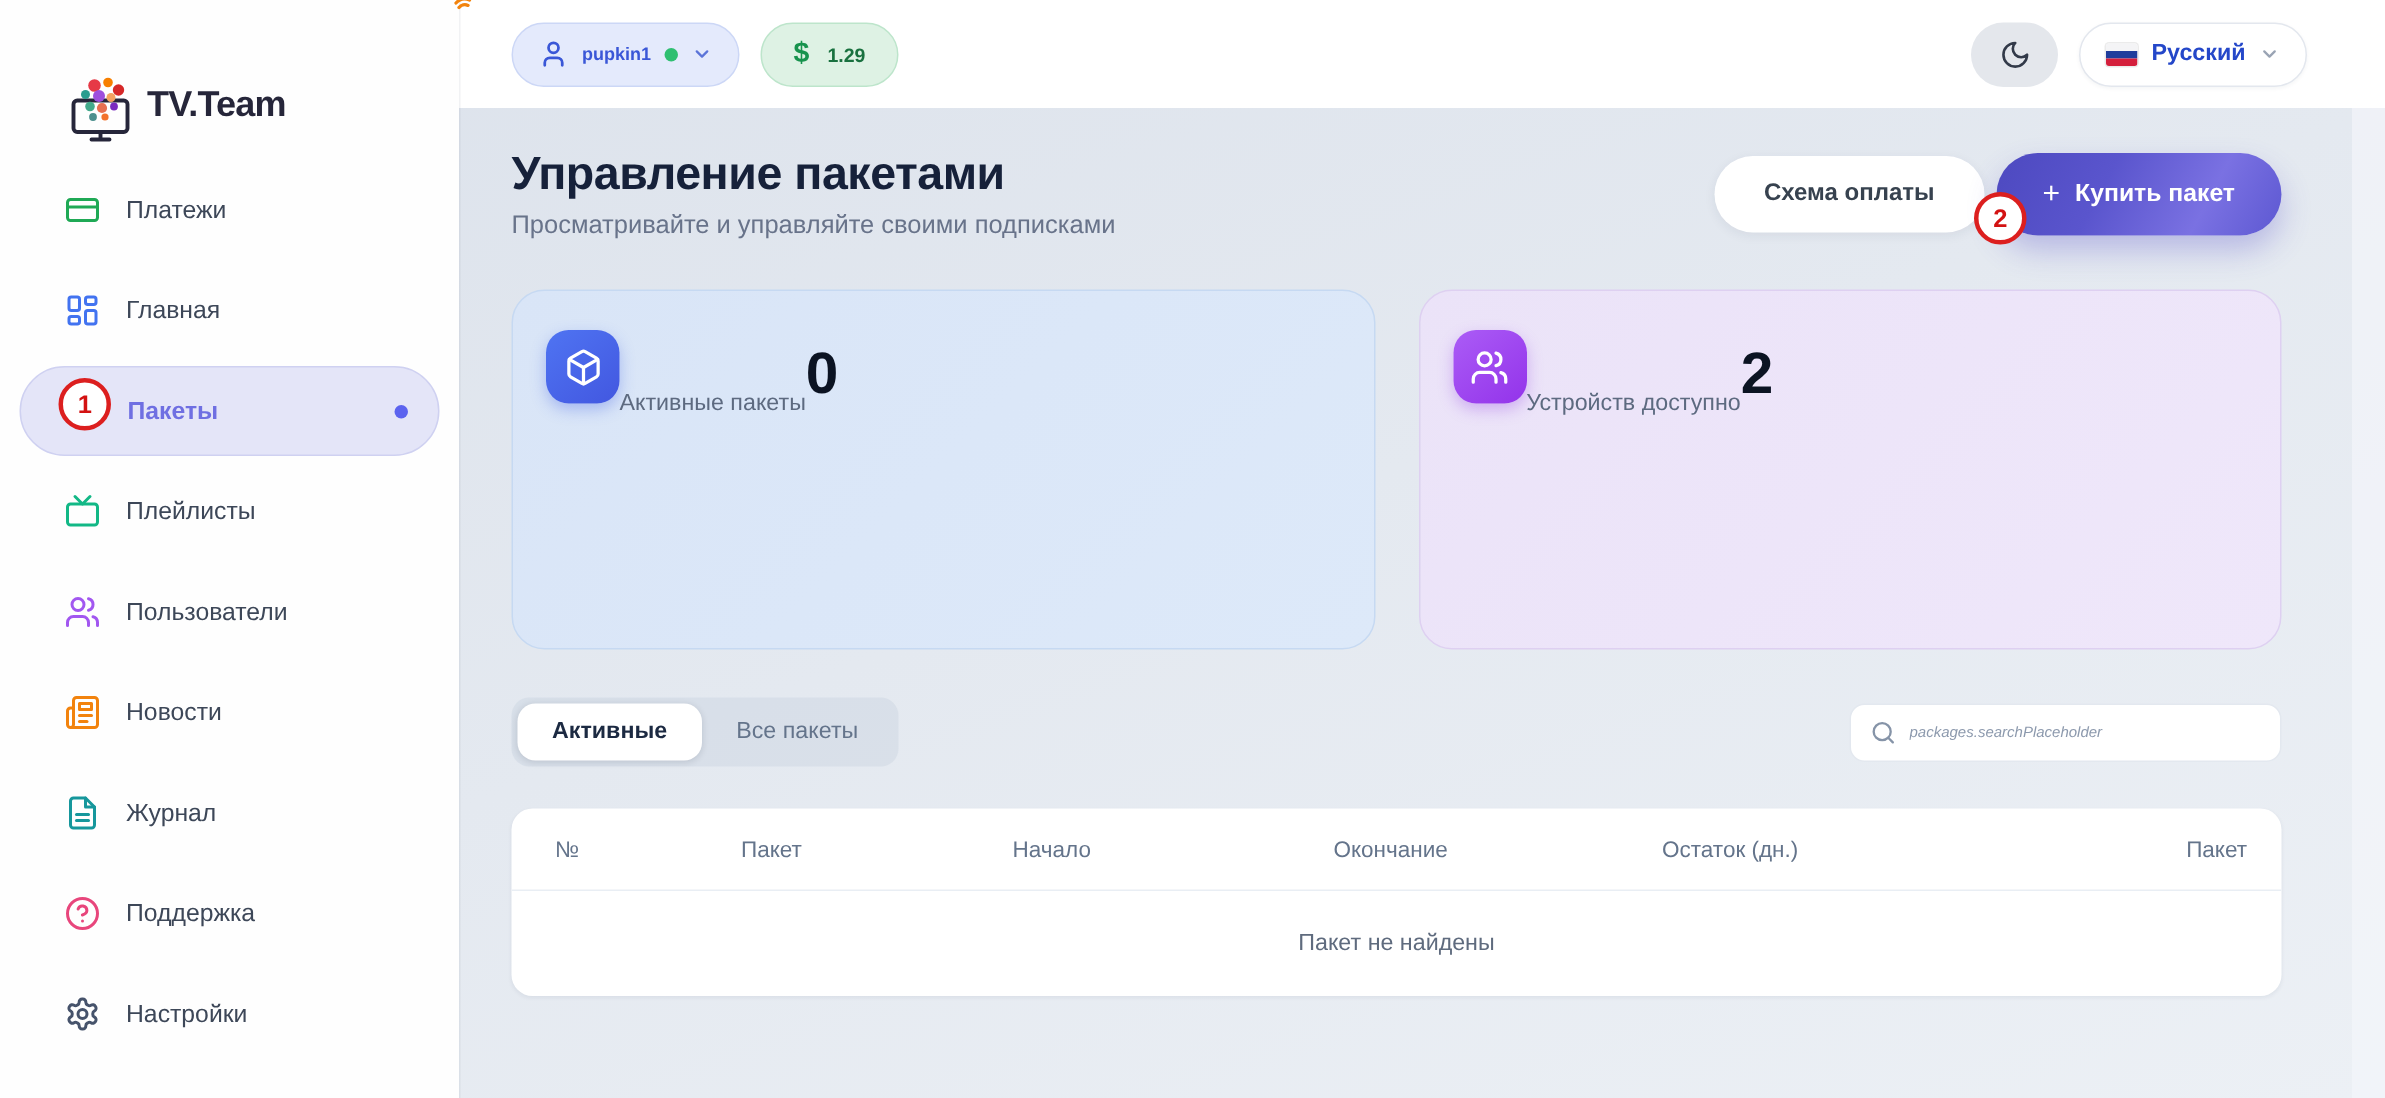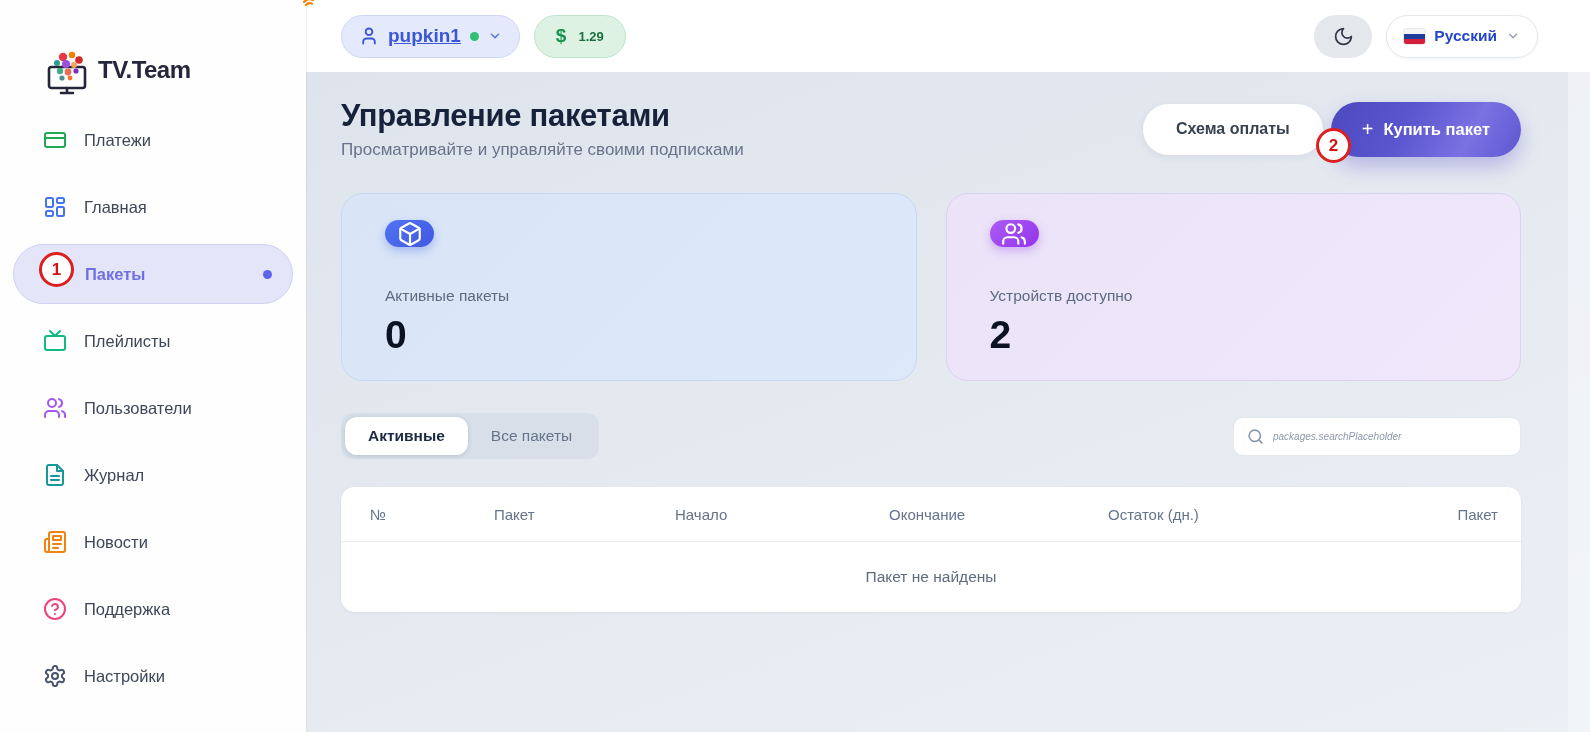--- a/index.html
+++ b/index.html
@@ -22,21 +22,21 @@
   .nav-item .nav-label { font-size:16.5px; font-weight:500; color:#3d4758; }
   .nav-item.active { background:#e4e5f8; border:1px solid #cfd1f1; }
   .nav-item.active .nav-label { color:#6f6fe2; font-weight:600; }
   .nav-dot { width:9px; height:9px; border-radius:50%; background:#5c63ef; margin-left:auto; }
 
   
   .main { flex:1; display:flex; flex-direction:column; background:linear-gradient(160deg,#dde3ec 0%,#e4e9f0 45%,#ecf0f5 100%); }
   .topbar { height:72px; background:#fff; display:flex; align-items:center; padding:0 52px 0 35px; gap:14px; }
   .pill { display:flex; align-items:center; gap:9px; height:43px; border-radius:22px; padding:0 17px; cursor:pointer; }
   .user-pill { background:#e4eafc; border:1px solid #ccd7f6; }
-  .user-name { color:#3a57d7; font-weight:700; font-size:19px;text-decoration:underline; }
+  .user-name { color:#3a57d7; font-weight:700; font-size:12px; }
   .online-dot { width:9px; height:9px; border-radius:50%; background:#2fbf71; }
   .balance-pill { background:#def2e4; border:1px solid #bde5cb; gap:12px; padding:0 21px; }
   .balance-cur { color:#17934d; font-weight:700; font-size:19px; }
   .balance-val { color:#19713f; font-weight:700; font-size:13px; }
   .tb-spacer { flex:1; }
   .moon-btn { width:58px; height:43px; border-radius:22px; background:#e4e7ec; display:flex; align-items:center; justify-content:center; cursor:pointer; }
   .lang-pill { background:#fff; border:1px solid #e3e7ee; box-shadow:0 1px 3px rgba(20,30,60,.05); }
   .flag { width:21px; height:15px; border-radius:2px; overflow:hidden; display:flex; flex-direction:column; box-shadow:0 0 0 1px rgba(0,0,0,.08); }
   .flag div { flex:1; }
   .flag .w { background:#f4f4f6; } .flag .b { background:#1f3d9c; } .flag .r { background:#d41f3c; }
@@ -49,21 +49,21 @@
   .page-sub { font-size:17px; color:#68738a; margin-top:6px; }
   .head-actions { display:flex; align-items:center; gap:8px; }
   .btn-scheme { height:51px; padding:0 33px; border-radius:26px; background:#fff; border:none; cursor:pointer;
                 font-family:inherit; font-size:16px; font-weight:600; color:#37424f; box-shadow:0 2px 8px rgba(25,39,70,.07); }
   .btn-buy { height:55px; padding:0 31px; border-radius:28px; border:none; cursor:pointer; display:flex; align-items:center; gap:10px;
              background:linear-gradient(118deg,#4d49c0 0%,#5a55cd 38%,#7a71e2 72%,#5d58d2 100%);
              font-family:inherit; font-size:16.5px; font-weight:600; color:#fff; box-shadow:0 10px 20px rgba(80,72,200,.30); }
   .btn-buy .plus { font-size:20px; font-weight:500; line-height:1; }
 
   .stats { display:flex; gap:29px; margin-top:33px; }
-  .stat-card { flex:1; height:188px; border-radius:22px; padding:26px 43px; display:flex; flex-direction:column; }
+  .stat-card { flex:1; height:240px; border-radius:22px; padding:26px 22px; display:flex; flex-direction:row; }
   .stat-blue { background:linear-gradient(135deg,#d9e5f7,#dde9f9); border:1px solid #c6d9f2; }
   .stat-purple { background:linear-gradient(135deg,#ebe3f8,#efe7fa); border:1px solid #ded0f1; }
   .stat-tile { width:49px; height:49px; border-radius:15px; display:flex; align-items:center; justify-content:center; }
   .tile-blue { background:linear-gradient(140deg,#4f74f2,#4257e0); box-shadow:0 4px 10px rgba(66,97,230,.35); }
   .tile-purple { background:linear-gradient(140deg,#ab5cf6,#9333ea); box-shadow:0 4px 10px rgba(150,70,230,.35); }
   .stat-label { margin-top:40px; font-size:15.5px; color:#5d6a80; }
   .stat-value { margin-top:10px; font-size:39px; font-weight:700; color:#0b1322; line-height:1; }
 
   .list-controls { display:flex; align-items:center; justify-content:space-between; margin-top:32px; }
   .seg { display:inline-flex; background:rgba(196,207,222,.38); border-radius:12px; padding:4px; }
@@ -154,36 +154,36 @@
       <div class="nav-item">
         <svg class="ic nav-ic" viewBox="0 0 24 24" fill="none" stroke="#a257f0" stroke-width="2" stroke-linecap="round" stroke-linejoin="round">
             <path d="M16 21v-2a4 4 0 0 0-4-4H6a4 4 0 0 0-4 4v2"></path>
             <circle cx="9" cy="7" r="4"></circle>
             <path d="M22 21v-2a4 4 0 0 0-3-3.87"></path>
             <path d="M16 3.13a4 4 0 0 1 0 7.75"></path>
           </svg>
         <span class="nav-label">Пользователи</span>
       </div>
       <div class="nav-item">
+        <svg class="ic nav-ic" viewBox="0 0 24 24" fill="none" stroke="#f2830d" stroke-width="2" stroke-linecap="round" stroke-linejoin="round">
+            <path d="M4 22h16a2 2 0 0 0 2-2V4a2 2 0 0 0-2-2H8a2 2 0 0 0-2 2v16a2 2 0 0 1-2 2Zm0 0a2 2 0 0 1-2-2v-9c0-1.1.9-2 2-2h2"></path>
+            <path d="M18 14h-8"></path>
+            <path d="M15 18h-5"></path>
+            <path d="M10 6h8v4h-8V6Z"></path>
+          </svg>
+        <span class="nav-label">Новости</span>
+      </div>
+      <div class="nav-item">
         <svg class="ic nav-ic" viewBox="0 0 24 24" fill="none" stroke="#16979c" stroke-width="2" stroke-linecap="round" stroke-linejoin="round">
             <path d="M14 2H6a2 2 0 0 0-2 2v16a2 2 0 0 0 2 2h12a2 2 0 0 0 2-2V8z"></path>
             <path d="M14 2v6h6"></path>
             <line x1="16" y1="13" x2="8" y2="13"></line>
             <line x1="16" y1="17" x2="8" y2="17"></line>
           </svg>
         <span class="nav-label">Журнал</span>
-      </div>
-      <div class="nav-item">
-        <svg class="ic nav-ic" viewBox="0 0 24 24" fill="none" stroke="#f2830d" stroke-width="2" stroke-linecap="round" stroke-linejoin="round">
-            <path d="M4 22h16a2 2 0 0 0 2-2V4a2 2 0 0 0-2-2H8a2 2 0 0 0-2 2v16a2 2 0 0 1-2 2Zm0 0a2 2 0 0 1-2-2v-9c0-1.1.9-2 2-2h2"></path>
-            <path d="M18 14h-8"></path>
-            <path d="M15 18h-5"></path>
-            <path d="M10 6h8v4h-8V6Z"></path>
-          </svg>
-        <span class="nav-label">Новости</span>
       </div>
       <div class="nav-item">
         <svg class="ic nav-ic" viewBox="0 0 24 24" fill="none" stroke="#e8467c" stroke-width="2" stroke-linecap="round" stroke-linejoin="round">
             <circle cx="12" cy="12" r="10"></circle>
             <path d="M9.09 9a3 3 0 0 1 5.83 1c0 2-3 3-3 3"></path>
             <line x1="12" y1="17" x2="12.01" y2="17"></line>
           </svg>
         <span class="nav-label">Поддержка</span>
       </div>
       <div class="nav-item">

